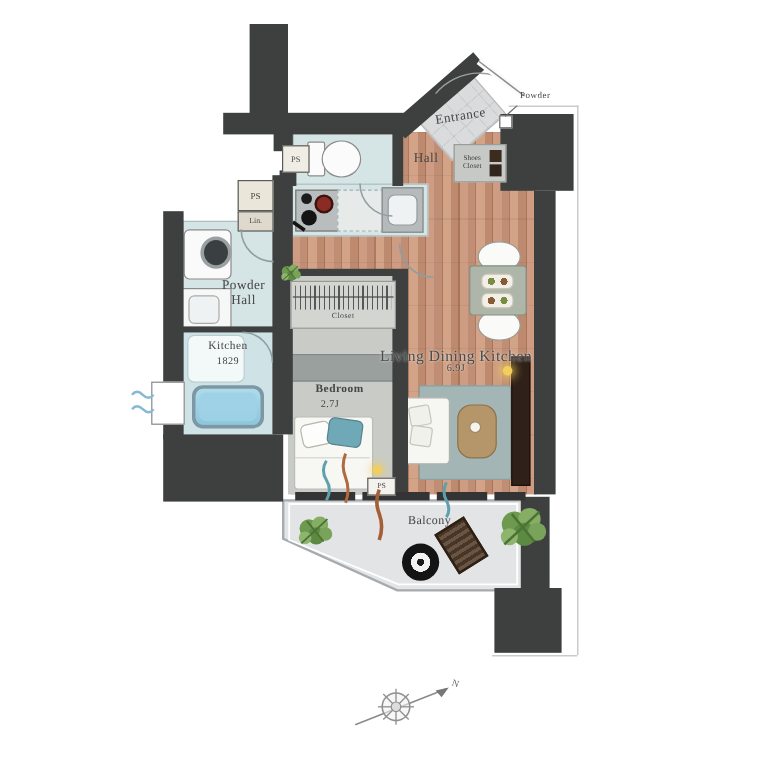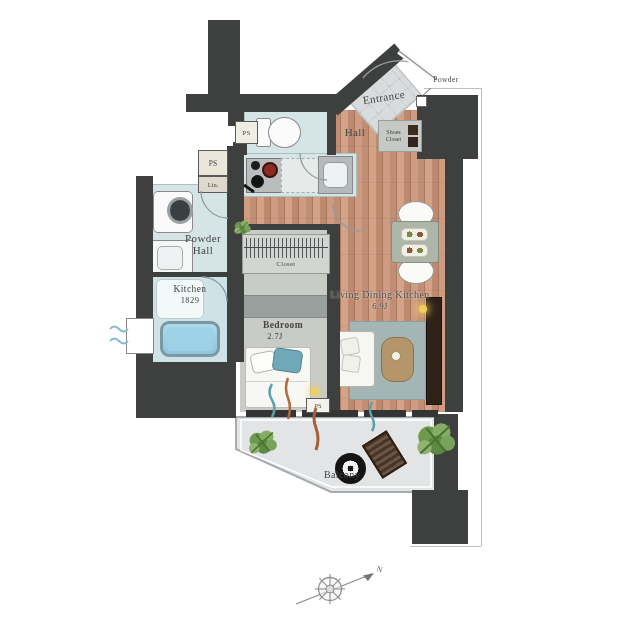--- a/index.html
+++ b/index.html
@@ -173,23 +173,23 @@
   <div class="lbl" style="left:333px;top:127px;width:44px;font-size:11px;">Hall</div>
   <div class="lbl" style="left:168px;top:233px;width:70px;font-size:11px;">
     <span style="display:block;">Powder</span>
     <span style="display:block;">Hall</span>
   </div>
   <div class="lbl" style="left:155px;top:284px;width:70px;font-size:9.5px;">Kitchen</div>
   <div class="lbl" style="left:155px;top:296px;width:70px;font-size:8.5px;">1829</div>
   <div class="lbl" style="left:242px;top:260px;width:88px;font-size:6.5px;z-index:7;">Closet</div>
   <div class="lbl" style="left:243px;top:320px;width:80px;font-size:9.5px;font-weight:bold;">Bedroom</div>
   <div class="lbl" style="left:235px;top:332px;width:80px;font-size:8.5px;">2.7J</div>
-  <div class="lbl" style="left:310px;top:290px;width:140px;font-size:10px;color:#4b4b4b;text-shadow:0 0 2px rgba(255,255,255,.8);">Living Dining Kitchen</div>
+  <div class="lbl" style="left:310px;top:290px;width:140px;font-size:13px;color:#4b4b4b;text-shadow:0 0 2px rgba(255,255,255,.8);">Living Dining Kitchen</div>
   <div class="lbl" style="left:310px;top:302px;width:140px;font-size:8.5px;text-shadow:0 0 2px rgba(255,255,255,.8);">6.9J</div>
-  <div class="lbl" style="left:312px;top:430px;width:60px;font-size:10px;margin-top:40px;">Balcony</div>
+  <div class="lbl" style="left:328px;top:430px;width:60px;font-size:10px;">Balcony</div>
 
   <svg class="abs" style="left:0;top:0;z-index:6;pointer-events:none;" width="640" height="639">
 
     <g>
       <path d="M 363,78 A 47,47 0 0 1 437,80" fill="none" stroke="#9aa0a2" stroke-width="1.2"></path>
       <line x1="399" y1="51" x2="437" y2="80" stroke="#fbfbfb" stroke-width="6"></line>
       <line x1="399" y1="51" x2="437" y2="80" stroke="#8d8d8d" stroke-width="1.2"></line>
     </g>
 
     <line x1="421" y1="97" x2="431" y2="88" stroke="#6a6a6a" stroke-width="1"></line>

